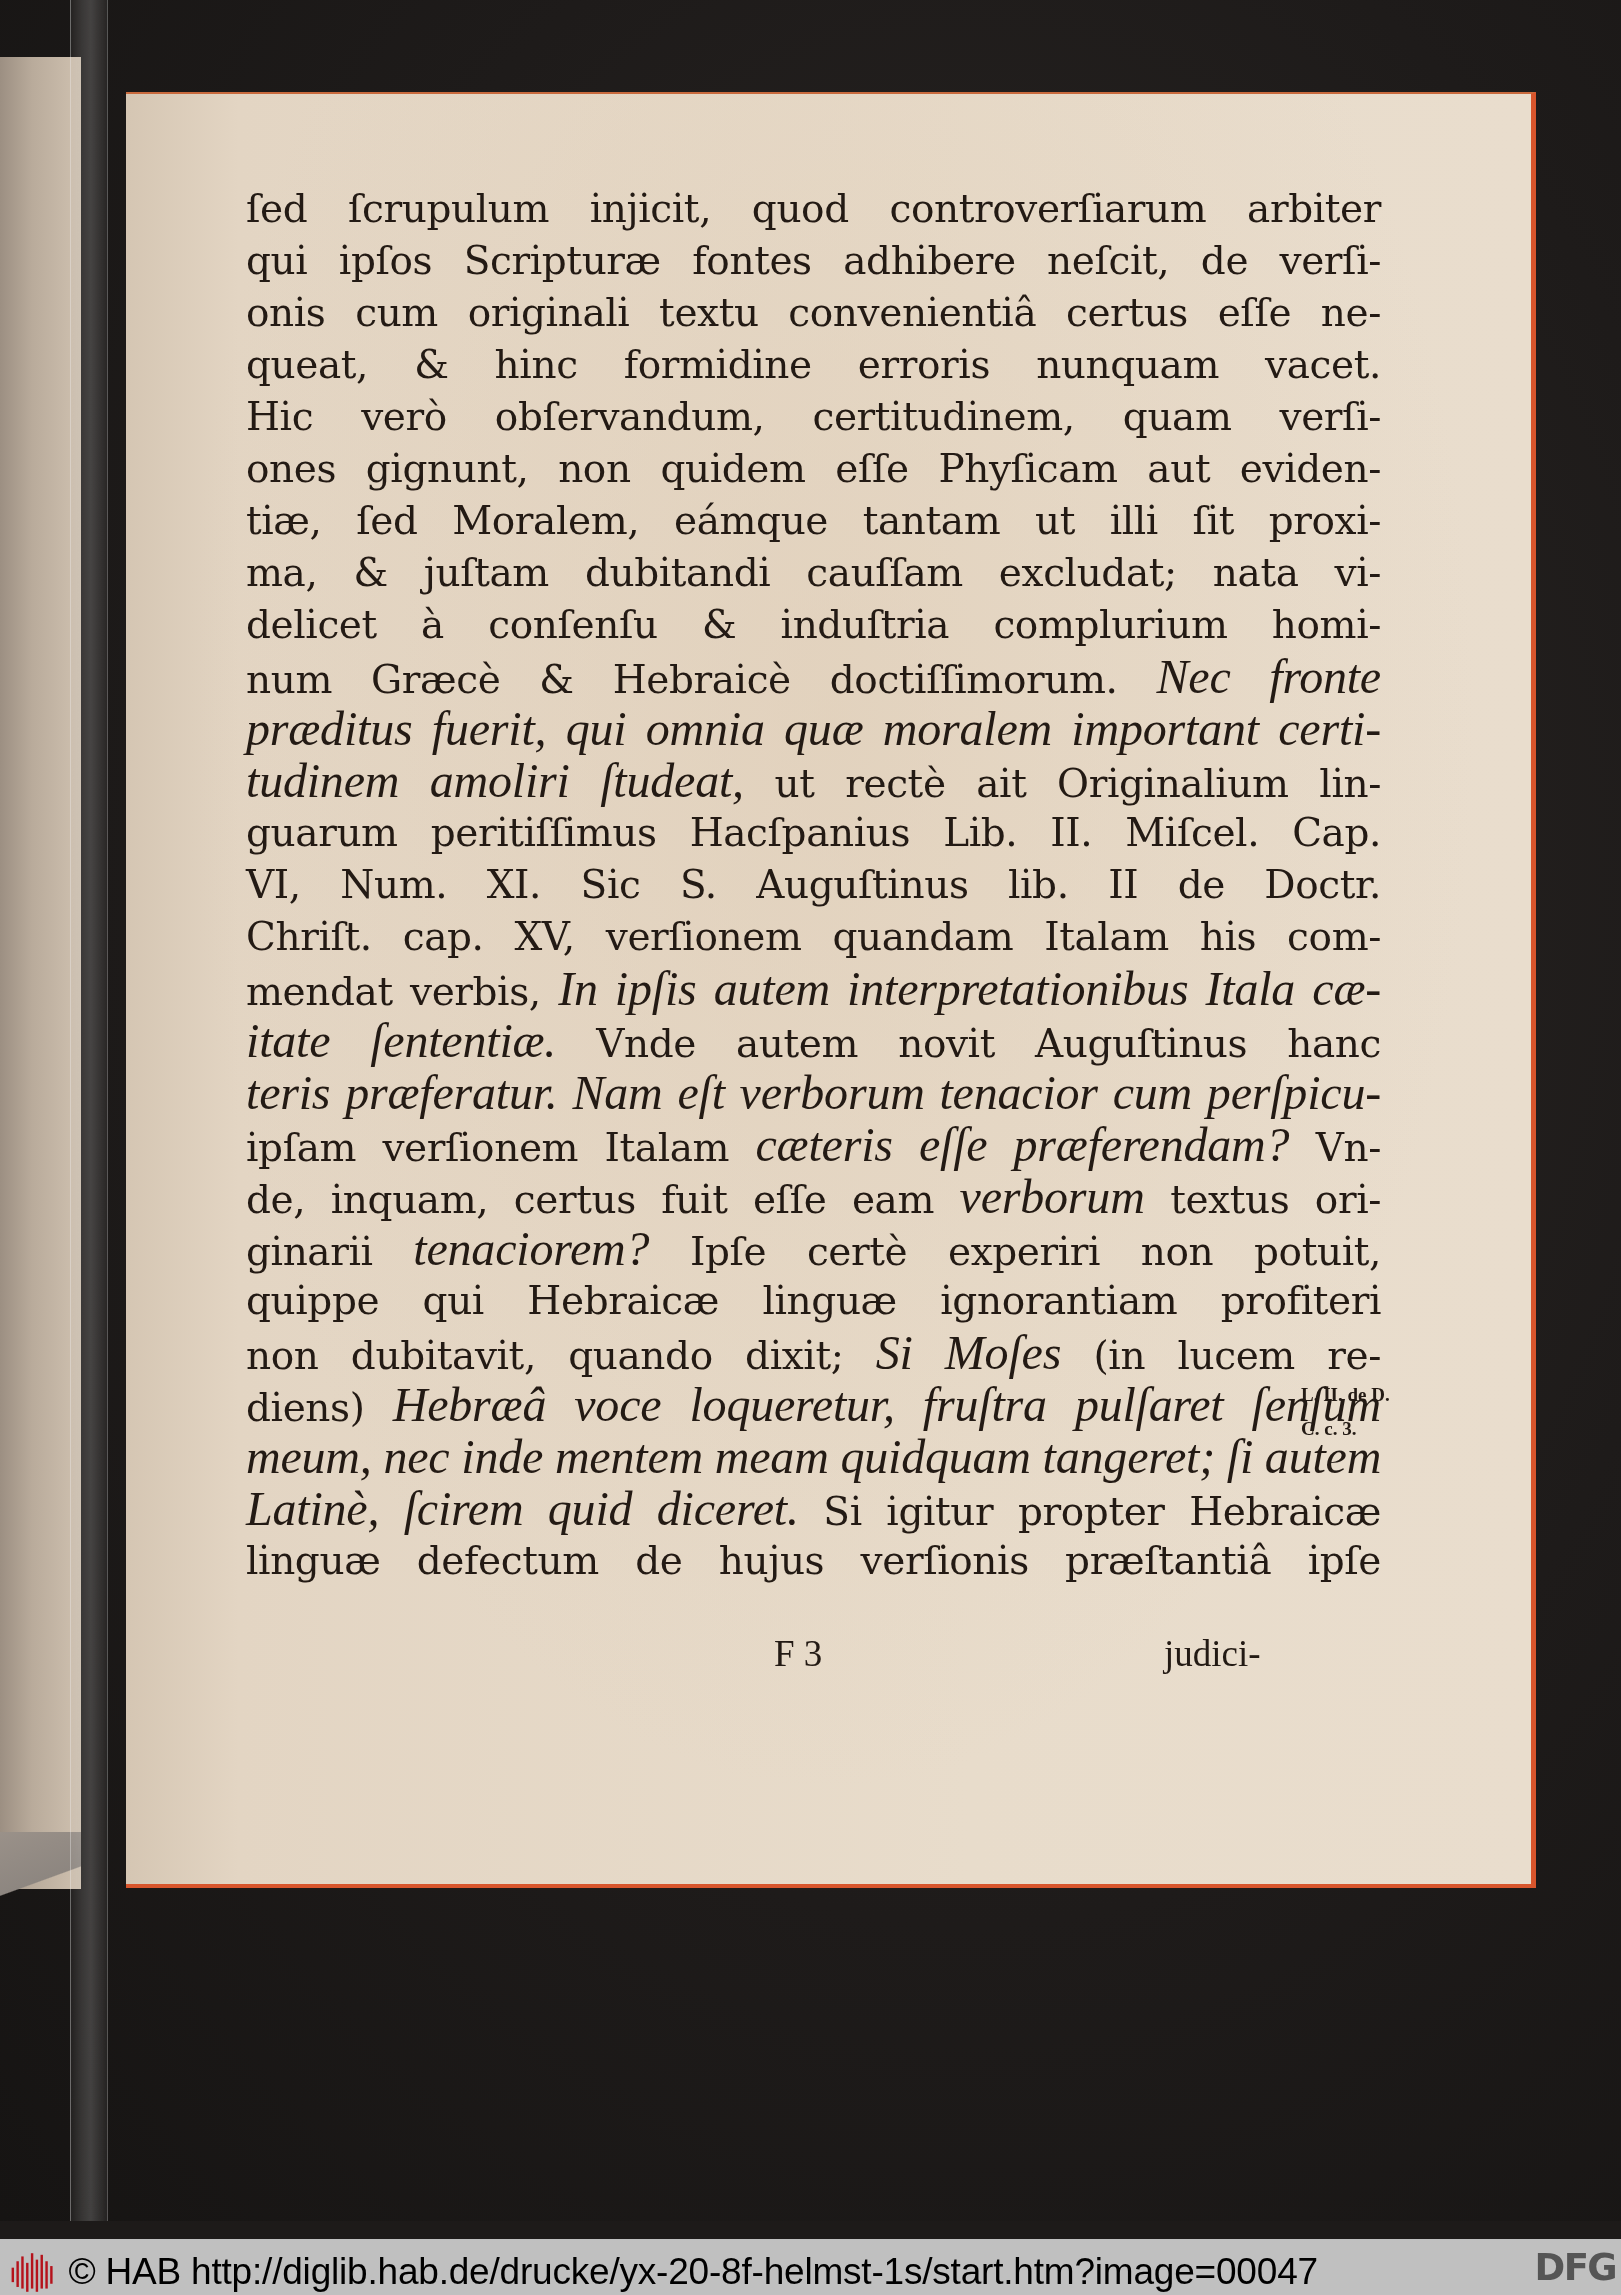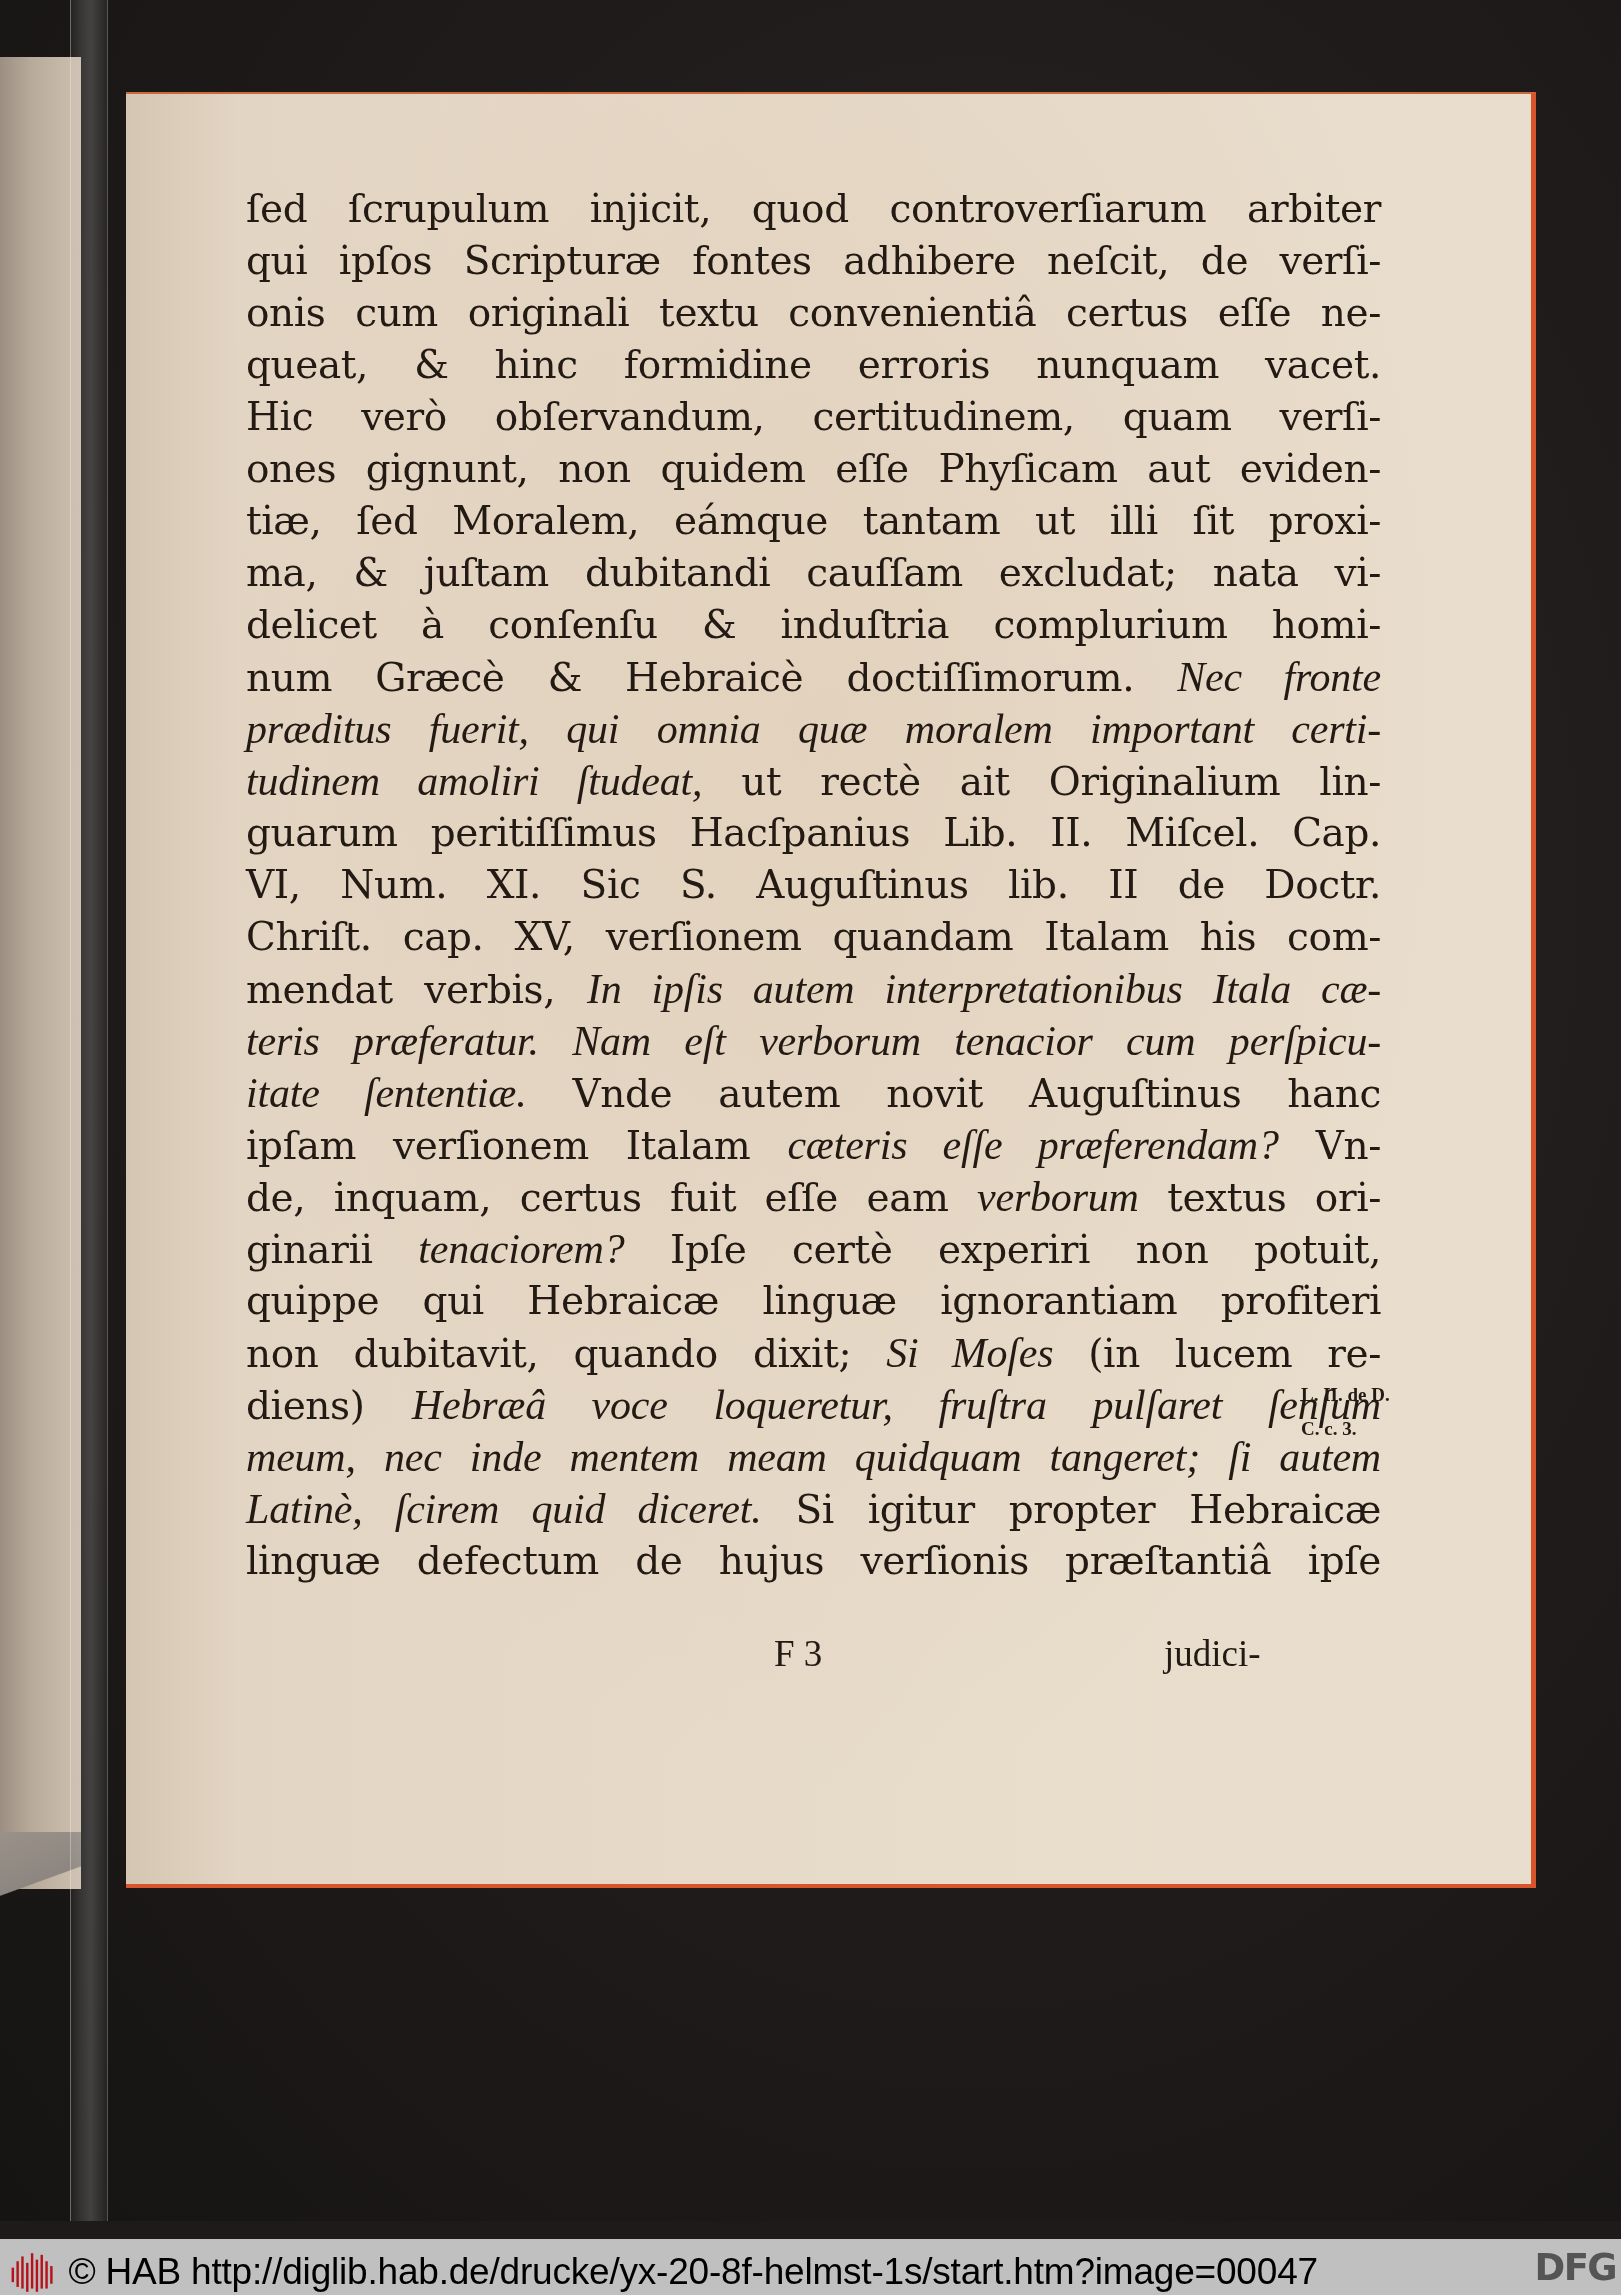--- a/index.html
+++ b/index.html
@@ -43,21 +43,21 @@
     color:#231a14;
     font-family:"DejaVu Serif", serif;
     font-size:39px;
     line-height:52px;
   }
   .line {
     display:block; white-space:nowrap; text-align:justify;
     text-align-last:justify; width:1135px; height:52px;
     letter-spacing:-0.4px;
   }
-  .line i { font-family:"Liberation Serif", serif; font-style:italic; font-size:42px; letter-spacing:-0.2px; }
+  .line i { font-family:"Liberation Serif", serif; font-style:italic; font-size:48px; letter-spacing:-0.2px; }
   .margin-note {
     position:absolute; left:1175px; top:1284px;
     font-family:"Liberation Serif", serif; font-weight:bold;
     font-size:19px; line-height:34px; color:#231a14;
   }
   .signature {
     position:absolute; left:648px; top:1538px;
     font-family:"Liberation Serif", serif; font-size:37px; color:#231a14;
   }
   .catchword {
@@ -98,22 +98,22 @@
       <span class="line"><span>tiæ, ſed Moralem, eámque tantam ut illi ſit proxi-</span></span>
       <span class="line"><span>ma, &amp; juſtam dubitandi cauſſam excludat; nata vi-</span></span>
       <span class="line"><span>delicet à conſenſu &amp; induſtria complurium homi-</span></span>
       <span class="line"><span>num Græcè &amp; Hebraicè doctiſſimorum. </span><i>Nec fronte</i></span>
       <span class="line"><i>præditus fuerit, qui omnia quæ moralem important certi-</i></span>
       <span class="line"><i>tudinem amoliri ſtudeat,</i><span> ut rectè ait Originalium lin-</span></span>
       <span class="line"><span>guarum peritiſſimus Hacſpanius Lib. II. Miſcel. Cap.</span></span>
       <span class="line"><span>VI, Num. XI. Sic S. Auguſtinus lib. II de Doctr.</span></span>
       <span class="line"><span>Chriſt. cap. XV, verſionem quandam Italam his com-</span></span>
       <span class="line"><span>mendat verbis, </span><i>In ipſis autem interpretationibus Itala cæ-</i></span>
+      <span class="line"><i>itate ſententiæ.</i><span> Vnde autem novit Auguſtinus hanc</span></span>
       <span class="line"><i>teris præferatur. Nam eſt verborum tenacior cum perſpicu-</i></span>
-      <span class="line"><i>itate ſententiæ.</i><span> Vnde autem novit Auguſtinus hanc</span></span>
       <span class="line"><span>ipſam verſionem Italam </span><i>cæteris eſſe præferendam?</i><span> Vn-</span></span>
       <span class="line"><span>de, inquam, certus fuit eſſe eam </span><i>verborum</i><span> textus ori-</span></span>
       <span class="line"><span>ginarii </span><i>tenaciorem?</i><span> Ipſe certè experiri non potuit,</span></span>
       <span class="line"><span>quippe qui Hebraicæ linguæ ignorantiam profiteri</span></span>
       <span class="line"><span>non dubitavit, quando dixit; </span><i>Si Moſes</i><span> (in lucem re-</span></span>
       <span class="line"><span>diens) </span><i>Hebræâ voce loqueretur, fruſtra pulſaret ſenſum</i></span>
       <span class="line"><i>meum, nec inde mentem meam quidquam tangeret; ſi autem</i></span>
       <span class="line"><i>Latinè, ſcirem quid diceret.</i><span> Si igitur propter Hebraicæ</span></span>
       <span class="line"><span>linguæ defectum de hujus verſionis præſtantiâ ipſe</span></span>
     </div>

